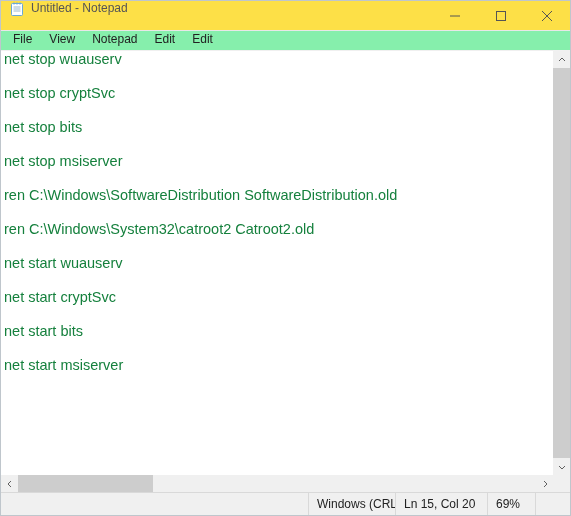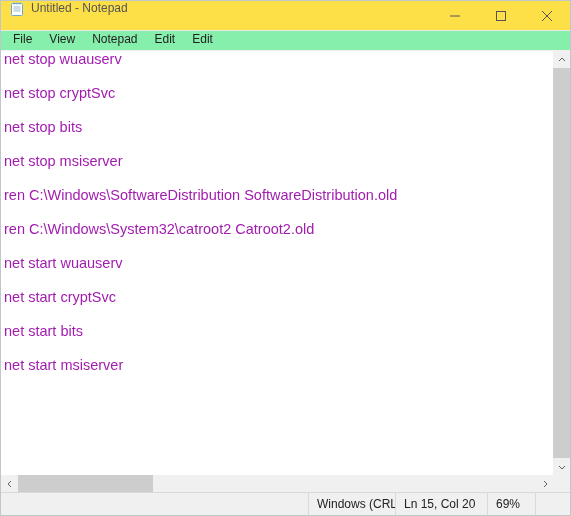--- a/index.html
+++ b/index.html
@@ -54,21 +54,21 @@
   }
   .editor {
     position: absolute;
     left: 0; top: 0; right: 17px; bottom: 17px;
     padding: 0 3px;
     font-family: Arial, sans-serif;
     font-size: 14.5px;
     line-height: 17px;
     white-space: pre;
     overflow: hidden;
-    color: #a21caf;
+    color: #15803d;
   }
   .vscrollbar {
     position: absolute;
     top: 0; right: 0; bottom: 17px;
     width: 17px;
     background: #f0f0f0;
     display: flex; flex-direction: column;
   }
   .hscrollbar {
     position: absolute;

